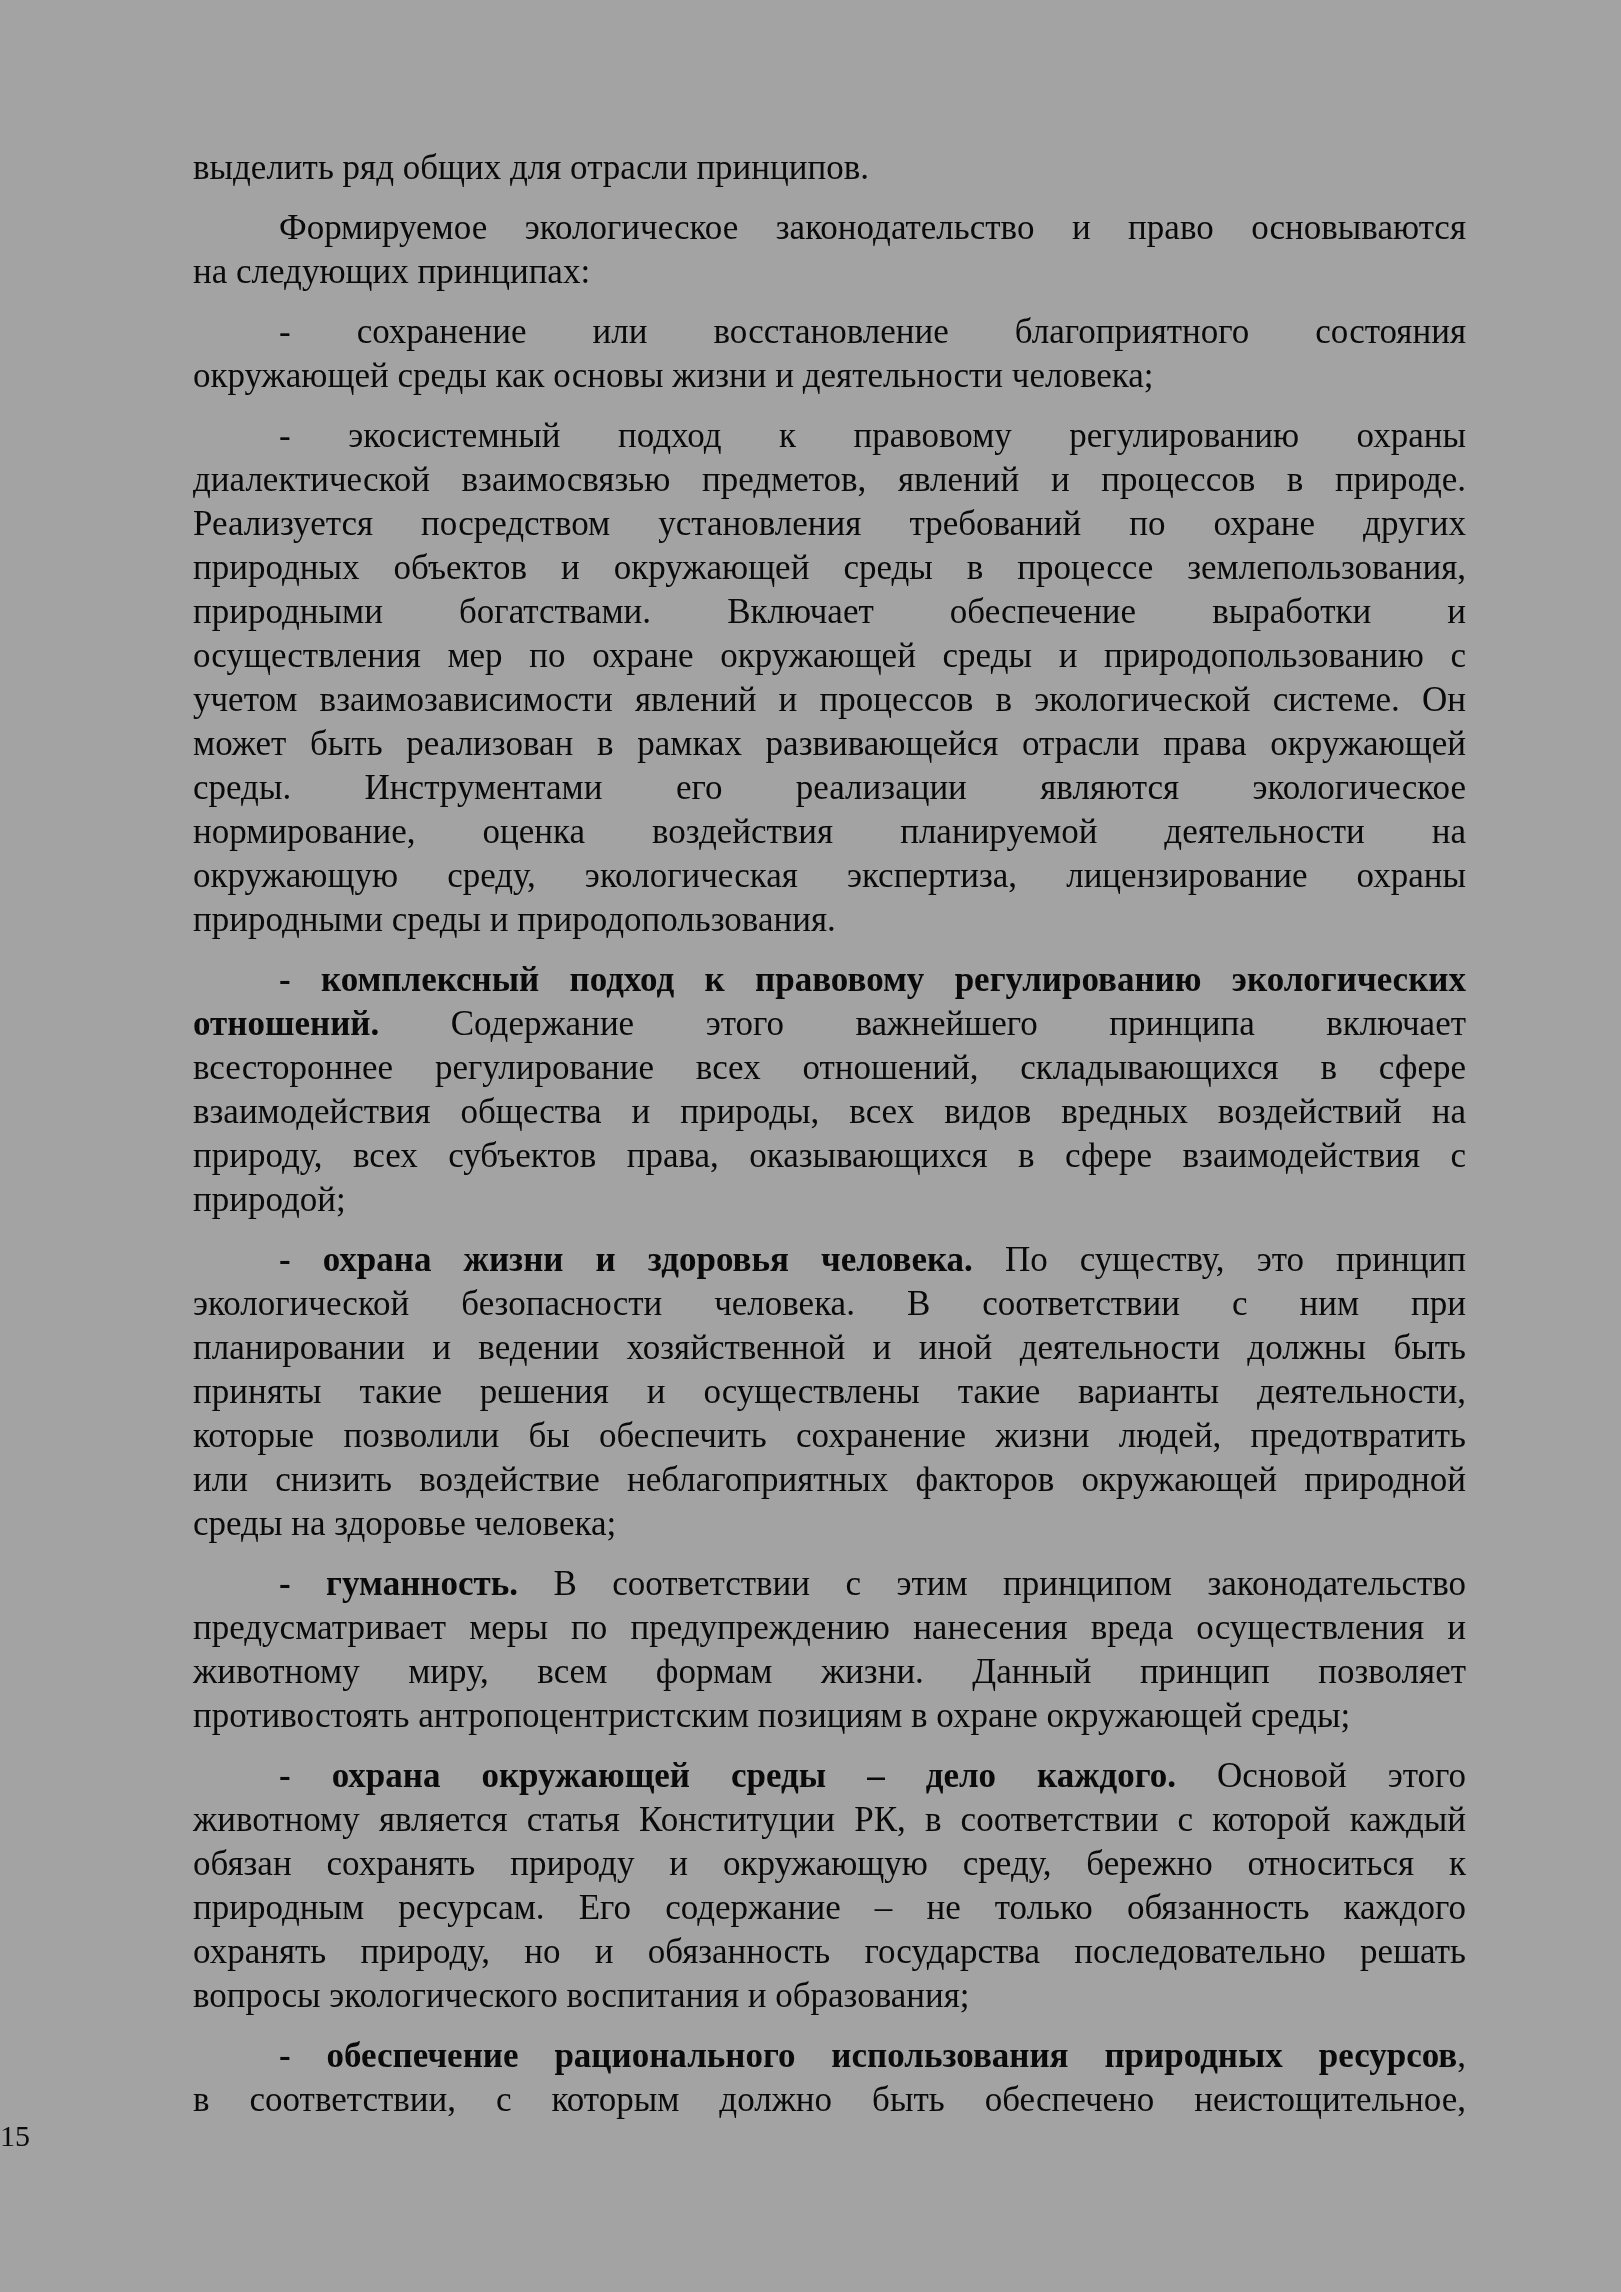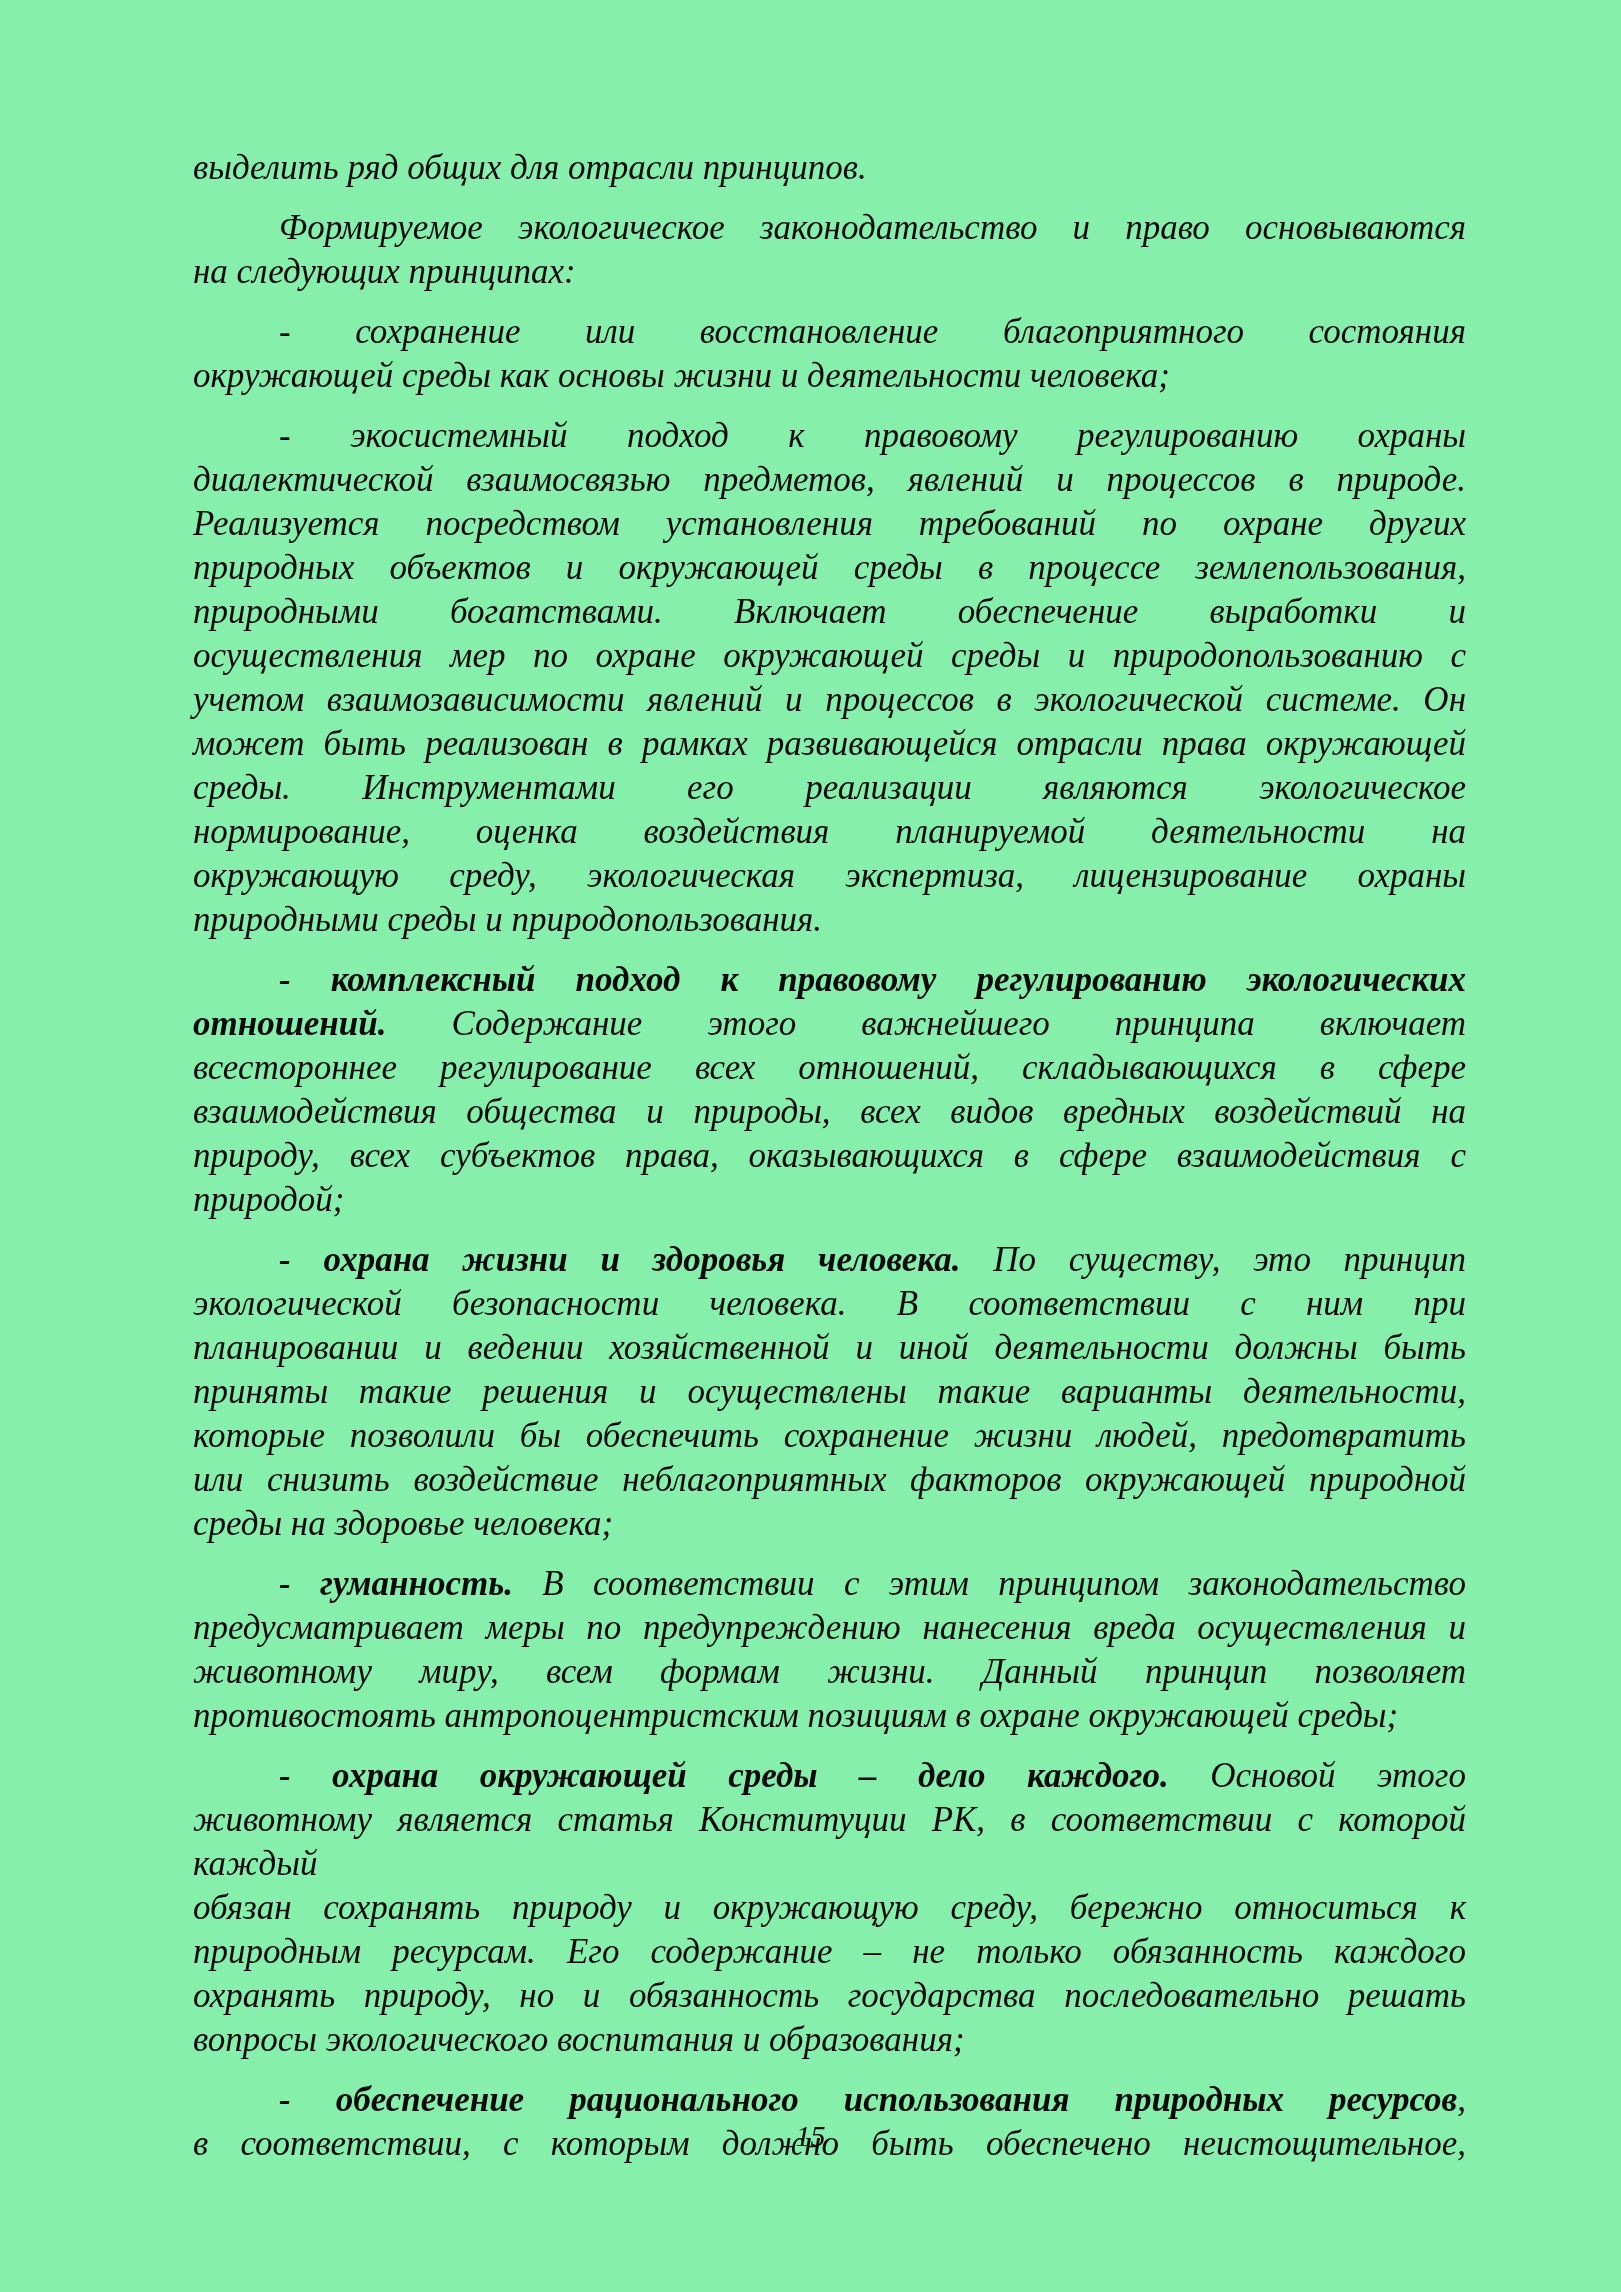--- a/index.html
+++ b/index.html
@@ -4,25 +4,24 @@
 <style>
   html, body {
     margin: 0;
     padding: 0;
     background: #ffffff;
   }
   .page {
     position: relative;
     width: 1621px;
     height: 2293px;
-    background: #86efac;
+    background: #a3a3a3;
     font-family: "Liberation Serif", "DejaVu Serif", serif;
     color: #0a0a0a;
     overflow: hidden;
-    font-style: italic;
   }
   .text-block {
     position: absolute;
     left: 193px;
     top: 146px;
     width: 1273px;
     font-size: 35px;
     line-height: 44px;
   }
   .line {
@@ -39,21 +38,21 @@
     margin-top: 16px;
   }
   .bold {
     font-weight: bold;
   }
   .page-number {
     position: absolute;
     left: 0;
     top: 2119px;
     width: 100%;
-    text-align: center;
+    text-align: left;
     font-size: 30px;
     line-height: 33px;
   }
 </style>
 </head>
 <body>
 
 <div class="page">
   <div class="text-block" id="text-block">
       <div class="line"><span>выделить ряд общих для отрасли принципов.</span></div>

